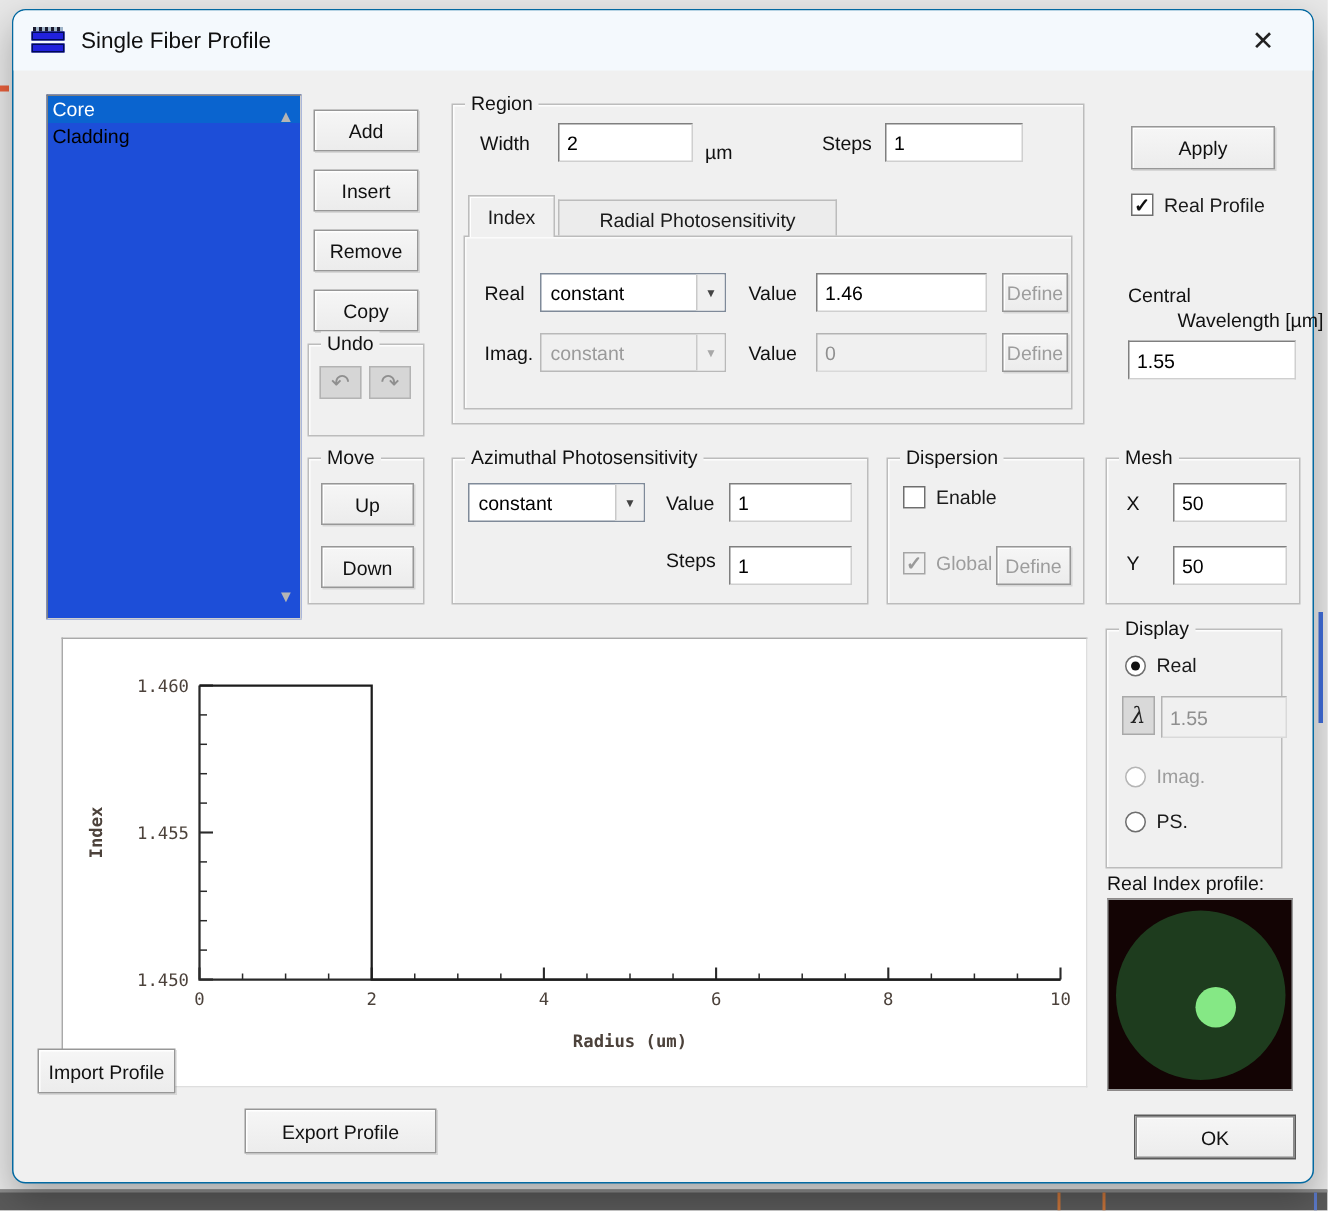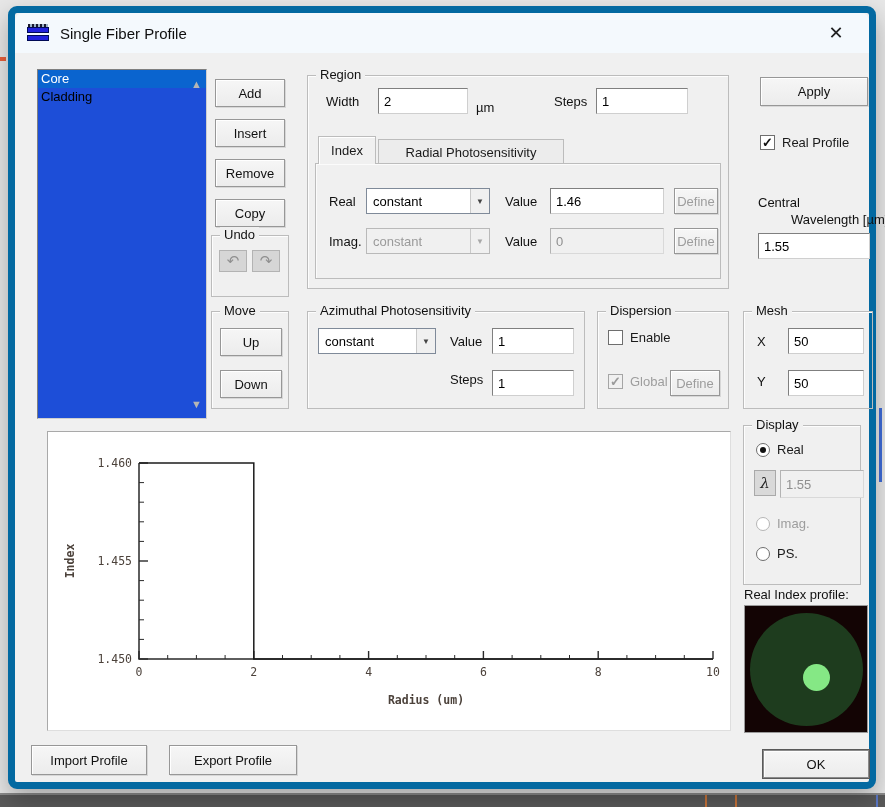--- a/index.html
+++ b/index.html
@@ -17,21 +17,21 @@
   
   .backdrop-strip { left:0; top:793px; width:885px; height:14px; background:#5a5a5a; border-top:2px solid #8b8b8b; }
   .ruler-tick { top:795px; width:2px; height:12px; }
   .backdrop-dash-left { left:0; top:57px; width:6px; height:4px; background:#e8603c; }
   .backdrop-line-right { left:879px; top:408px; width:3px; height:74px; background:#3f6cd8; }
 
   
   .dialog {
     left:8px; top:6px; width:868px; height:783px;
     background:#f0f0f0;
-    border:7px solid #0369a1;
+    border:1px solid #0369a1;
     border-radius:9px;
     box-shadow:0 10px 24px rgba(0,0,0,.28);
   }
   .titlebar {
     left:0; top:0; width:100%; height:40px;
     background:#f4f9fd;
     border-radius:8px 8px 0 0;
     display:flex; align-items:center;
   }
   .title-icon { width:24px; height:18px; margin-left:12px; position:relative; }
@@ -191,21 +191,21 @@
       <div class="abs dropdown disabled" style="left:50px;top:64px;width:124px;height:26px;">
         <span class="dd-text">constant</span>
         <span class="dd-arrow">▼</span>
       </div>
       <span class="abs lbl" style="left:189px;top:70px;">Value</span>
       <div class="abs field disabled" style="left:234px;top:64px;width:114px;height:26px;">0</div>
       <div class="abs btn disabled" style="left:358px;top:64px;width:44px;height:26px;">Define</div>
     </div>
   </div>
 
-  <div class="abs btn" style="left:745px;top:64px;width:108px;height:29px;">Apply</div>
+  <div class="abs btn" style="left:745px;top:77px;width:96px;height:29px;">Apply</div>
   <div class="abs" style="left:745px;top:122px;display:flex;align-items:center;">
     <span class="cb-box">✓</span>
     <span class="cb-label">Real Profile</span>
   </div>
   <span class="abs lbl" style="left:743px;top:182px;">Central</span>
   <span class="abs lbl" style="left:776px;top:199px;">Wavelength [µm]</span>
   <div class="abs field" style="left:743px;top:220px;width:112px;height:26px;">1.55</div>
 
   <div class="abs groupbox" style="left:292px;top:298px;width:278px;height:98px;padding-left:31px;">
     <div class="legend">Azimuthal Photosensitivity</div>
@@ -307,17 +307,17 @@
         <line x1="91" y1="31" x2="100" y2="31" stroke="#2a2a2a" stroke-width="1.4"></line>
         <text x="84" y="231" text-anchor="end">1.450</text>
         <text x="84" y="132.99999999999784" text-anchor="end">1.455</text>
         <text x="84" y="35" text-anchor="end">1.460</text>
         <polyline points="91,31 205.8,31 205.8,227 665,227" stroke="#1c1c1c" fill="none" stroke-width="1.5"></polyline>
         <text x="378" y="272" text-anchor="middle" font-weight="bold">Radius (um)</text>
         <text x="26" y="129" text-anchor="middle" font-weight="bold" transform="rotate(-90 26 129)">Index</text>
       </svg>
   </div>
 
-  <div class="abs btn" style="left:16px;top:732px;width:116px;height:30px;">Import Profile</div>
+  <div class="abs btn" style="left:16px;top:692px;width:92px;height:30px;">Import Profile</div>
   <div class="abs btn" style="left:154px;top:732px;width:128px;height:30px;">Export Profile</div>
   <div class="abs btn default" style="left:747px;top:736px;width:108px;height:30px;">OK</div>
 
 </div>
 
 </body></html>

